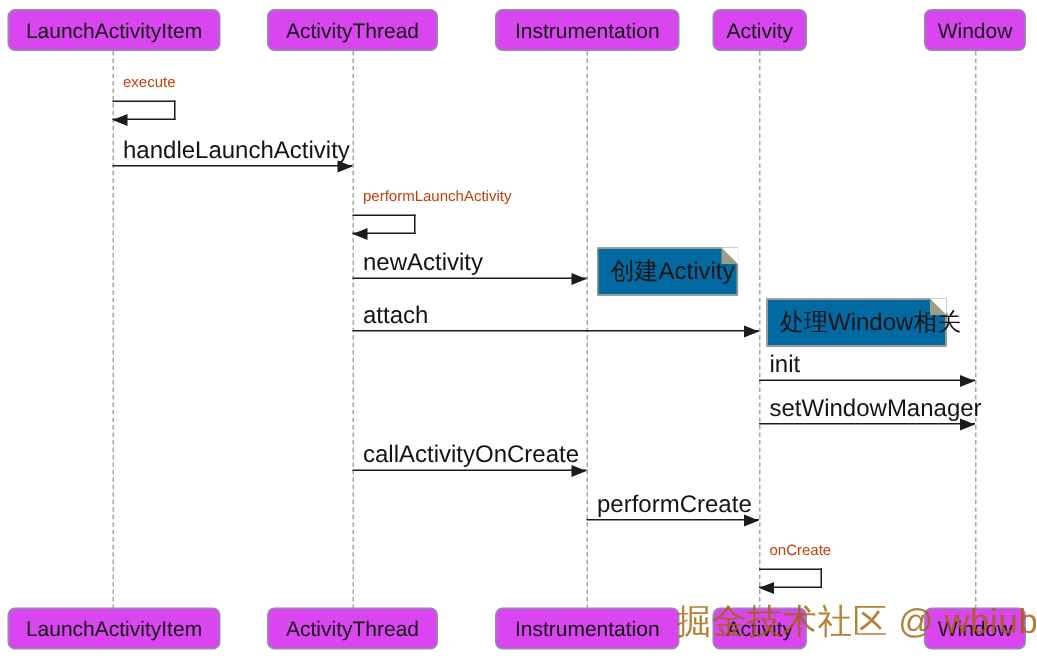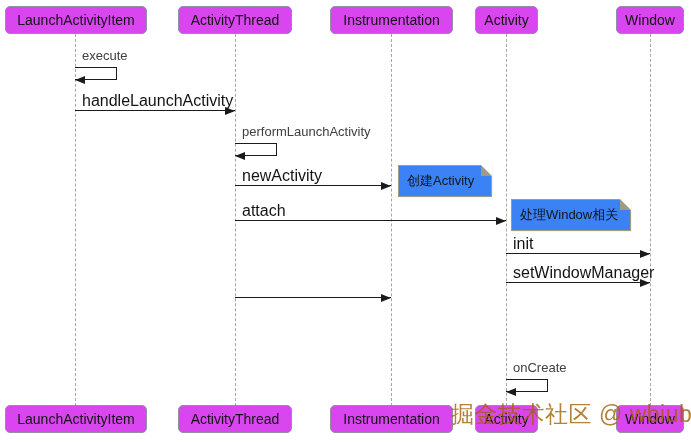--- a/index.html
+++ b/index.html
@@ -28,36 +28,36 @@
   }
   .line { height:0; border-top:1.4px solid #1b1b1b; position:relative; }
   .line::after {
     content:""; position:absolute; right:0; top:-4.2px; width:0; height:0;
     border-left:10px solid #1b1b1b;
     border-top:4.5px solid transparent; border-bottom:4.5px solid transparent;
   }
   
   .selfmsg { position:absolute; }
   .selfmsg .lbl {
-    font-size:13px; line-height:13px; color:#404040; white-space:nowrap;
+    font-size:10px; line-height:13px; color:#c2410c; white-space:nowrap;
     padding-left:7px; margin-bottom:5px;
   }
   .loop {
     width:42px; height:13px; position:relative;
     border:1.4px solid #1b1b1b; border-left:none;
   }
   .loop::after {
     content:""; position:absolute; left:0; bottom:-5.2px; width:0; height:0;
     border-right:10px solid #1b1b1b;
     border-top:4.5px solid transparent; border-bottom:4.5px solid transparent;
   }
   
   .note {
-    position:absolute; background:#3b82f6; border:1px solid #9d9d85;
-    font-size:13px; color:#141414; white-space:nowrap;
+    position:absolute; background:#0369a1; border:1px solid #9d9d85;
+    font-size:16px; color:#141414; white-space:nowrap;
     display:flex; align-items:center; padding:15px 8px;
     box-shadow:0.5px 0.5px 0 rgba(0,0,0,0.08);
   }
   .note::before {
     content:""; position:absolute; top:-1px; right:-1px; width:0; height:0;
     border-style:solid; border-width:0 11px 11px 0;
     border-color:#ffffff #ffffff #9d9d85 #f2f2c4;
   }
   
   .watermark {
@@ -114,23 +114,28 @@
     <div class="lbl">setWindowManager</div>
     <div class="line"></div>
   </div>
 
   <div class="msg" style="left:506px; top:237px; width:144px">
     <div class="lbl">init</div>
     <div class="line"></div>
   </div>
 
   <div class="msg" style="left:235px; top:297px; width:156px">
+    <div class="lbl">callActivityOnCreate</div>
     <div class="line"></div>
   </div>
 
+  <div class="msg" style="left:391px; top:330px; width:115px">
+    <div class="lbl">performCreate</div>
+    <div class="line"></div>
+  </div>
 
   <div class="selfmsg" style="left:506px; top:361px">
     <div class="lbl">onCreate</div>
     <div class="loop"></div>
   </div>
 
   <div class="pbox" style="left:5px;   top:405px; width:142px">LaunchActivityItem</div>
   <div class="pbox" style="left:178px; top:405px; width:114px">ActivityThread</div>
   <div class="pbox" style="left:330px; top:405px; width:123px">Instrumentation</div>
   <div class="pbox" style="left:475px; top:405px; width:63px">Activity</div>

